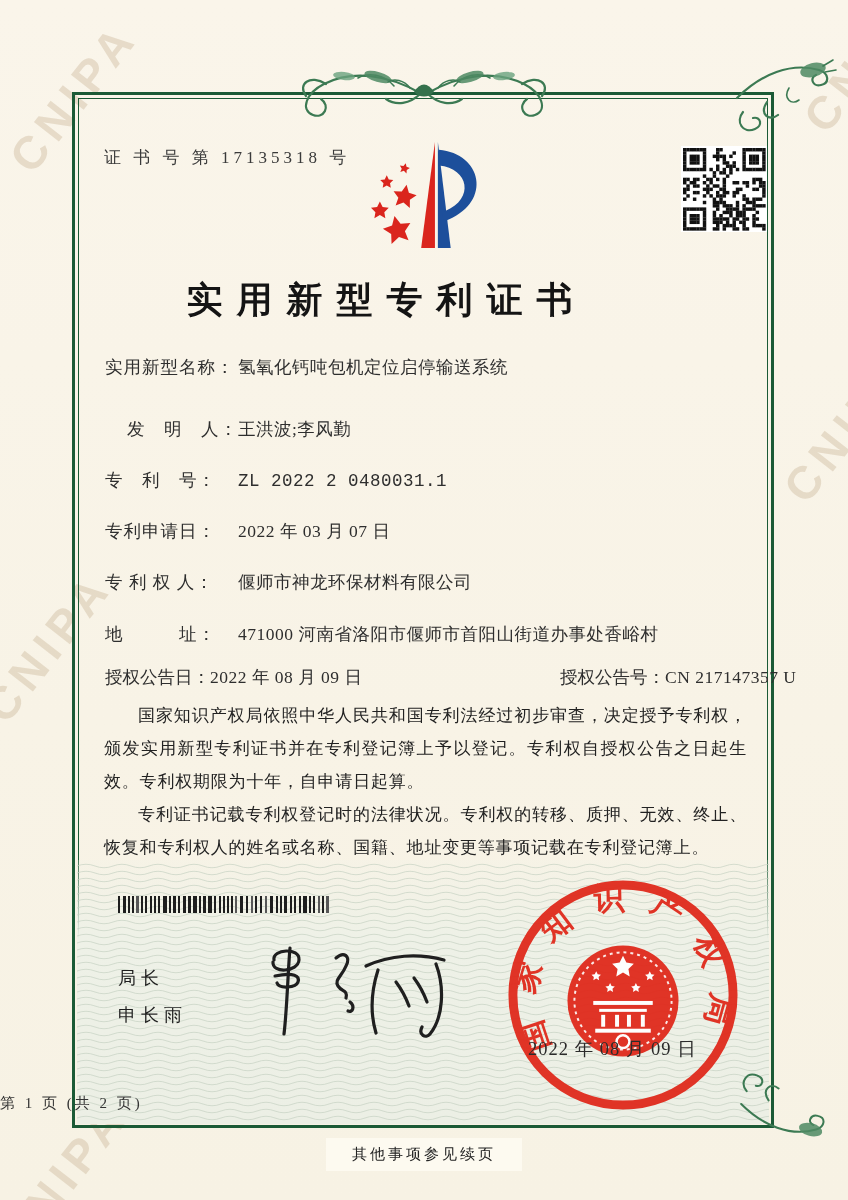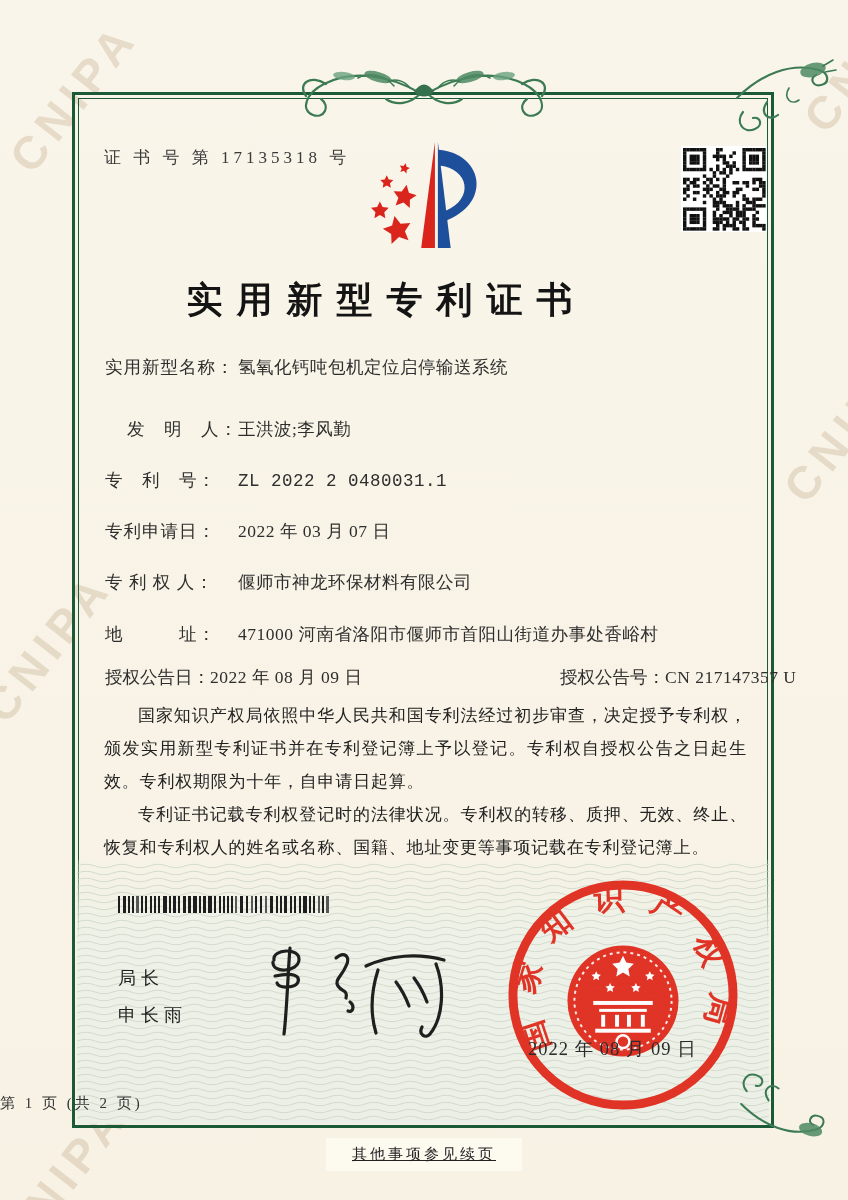--- a/index.html
+++ b/index.html
@@ -47,21 +47,21 @@
   .signer-name{position:absolute;left:118px;top:1003px;font-size:18px;letter-spacing:5px;
                color:#1e1e1e;z-index:3;}
   .signature{position:absolute;left:238px;top:936px;z-index:3;}
   .seal{position:absolute;left:504px;top:876px;z-index:2;opacity:.95;}
   .seal-date{position:absolute;left:528px;top:1036px;font-size:18.5px;letter-spacing:1px;
              color:#2b2b2b;z-index:3;white-space:nowrap;}
   .pageinfo{position:absolute;left:0;top:1094px;width:848px;text-align:left;font-size:15px;
             letter-spacing:3px;color:#333;z-index:3;}
   .note{position:absolute;left:50%;top:1138px;transform:translateX(-50%);
         background:#fdfaf0;padding:7px 26px;font-size:15px;letter-spacing:3px;color:#222;
-        z-index:2;white-space:nowrap;text-decoration:underline;}
+        z-index:2;white-space:nowrap;}
   .flourish{position:absolute;z-index:3;}
 </style>
 </head>
 <body>
 
 <div class="page">
 
   <div class="wm" style="left:-14px;top:70px;">CNIPA</div>
   <div class="wm" style="left:760px;top:400px;">CNIPA</div>
   <div class="wm" style="left:-40px;top:620px;">CNIPA</div>

